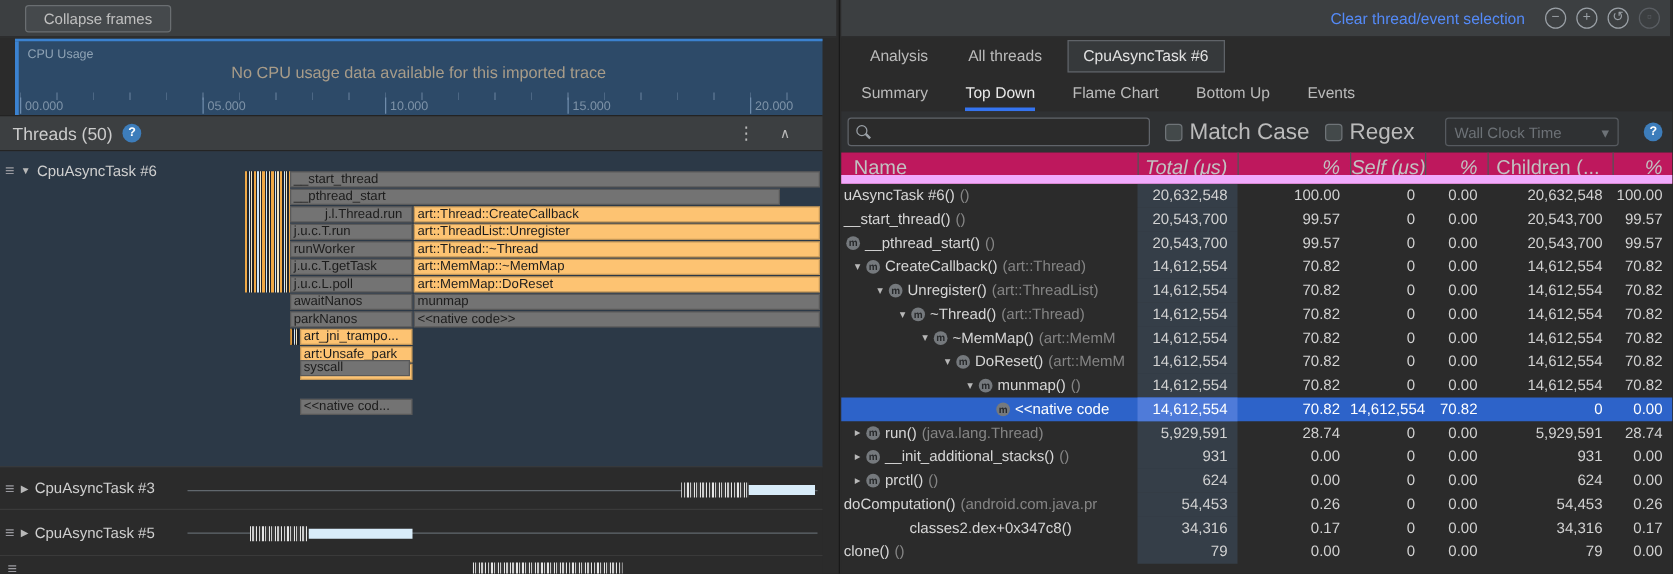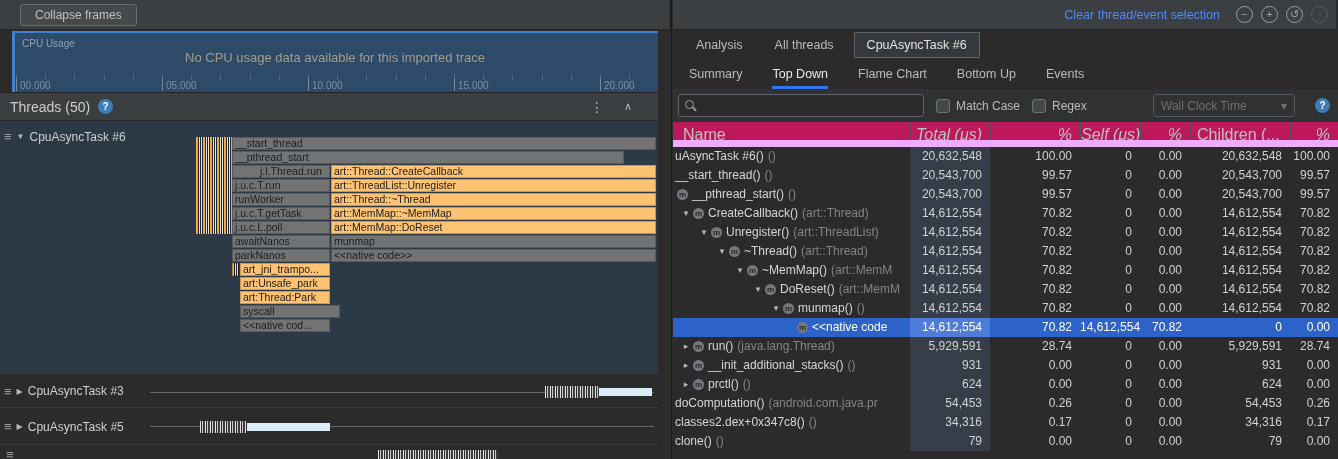--- a/index.html
+++ b/index.html
@@ -61,21 +61,21 @@
   .vtabs { position:absolute; left:0; top:60px; right:0; height:29px; display:flex; align-items:stretch; padding-left:16px; gap:30px; background:#2b2b2b; }
   .vtab { display:flex; align-items:center; color:#bbbbbb; font-size:12.5px; border-bottom:3px solid transparent; padding-top:2px; }
   .vtab.selected { color:#e8e8e8; border-bottom-color:#3574f0; }
 
   .filterbar { position:absolute; left:0; top:89px; right:0; height:33px; display:flex; align-items:center; padding:0 8px 0 5px; gap:12px; background:#2f3133; }
   .searchbox { width:246px; height:23px; border:1px solid #60646a; border-radius:3px; background:#2b2b2b; display:flex; align-items:center; padding-left:6px; }
   .mag { width:14px; height:13px; position:relative; margin-right:4px; flex:none; }
   .mag::before { content:""; position:absolute; width:7px; height:7px; border:1.5px solid #9aa0a6; border-radius:50%; left:0; top:1px; }
   .mag::after { content:""; position:absolute; width:5px; height:1.5px; background:#9aa0a6; transform:rotate(45deg); left:7px; top:9px; }
   .searchbox input { flex:1; background:transparent; border:none; outline:none; color:#dddddd; font-size:12px; font-family:inherit; min-width:0; }
-  .cb-wrap { display:flex; align-items:center; gap:6px; color:#bbbbbb; font-size:12px; white-space:nowrap;text-align:center; }
+  .cb-wrap { display:flex; align-items:center; gap:6px; color:#bbbbbb; font-size:18px; white-space:nowrap;text-align:center; }
   .cb { width:14px; height:14px; background:#43494a; border:1px solid #6f7478; border-radius:3px; }
   .spacer { flex:1; }
   .dropdown { width:142px; height:23px; border:1px solid #565a5f; border-radius:3px; color:#6d7277; font-size:12px; display:flex; align-items:center; justify-content:space-between; padding:0 7px; white-space:nowrap; }
 
   .ttable { position:absolute; left:0; top:122px; right:0; bottom:0; background:#2b2b2b; }
   .thead { display:grid; grid-template-columns:237px 80px 90px 60px 50px 100px 48px; height:25px; background:#be185d; border-bottom:7px solid #f0abfc; color:#c2c2c2; font-size:16px; }
   .thead .hc { line-height:25px; overflow:hidden; white-space:nowrap; border-left:1px solid #515456; }
   .thead .hc:first-child { border-left:none; padding-left:10px; }
   .thead .hc.r { text-align:right; padding-right:8px;font-style:italic; }
   .thead .hc.l { padding-left:6px; }
@@ -146,21 +146,21 @@
             <div class="bar blue" style="left: 232px; top: 84px; width: 98px;">j.u.c.L.poll</div>
             <div class="bar orange" style="left: 331px; top: 84px; width: 325px;">art::MemMap::DoReset</div>
             <div class="bar blue" style="left: 232px; top: 98px; width: 98px;">awaitNanos</div>
             <div class="bar blue" style="left: 331px; top: 98px; width: 325px;">munmap</div>
             <div class="bar blue" style="left: 232px; top: 112px; width: 98px;">parkNanos</div>
             <div class="bar blue" style="left: 331px; top: 112px; width: 325px;">&lt;&lt;native code&gt;&gt;</div>
             <div class="bar stripes" style="left: 232px; top: 126px; width: 7px;"></div>
             <div class="bar orange" style="left: 240px; top: 126px; width: 90px;">art_jni_trampo...</div>
             <div class="bar orange" style="left: 240px; top: 140px; width: 90px;">art:Unsafe_park</div>
             <div class="bar orange" style="left: 240px; top: 154px; width: 90px;">art:Thread:Park</div>
-            <div class="bar blue" style="left: 240px; top: 168px; width: 100px;">syscall</div>
+            <div class="bar blue" style="left: 240px; top: 151px; width: 88px;">syscall</div>
             <div class="bar blue" style="left: 240px; top: 182px; width: 90px;">&lt;&lt;native cod...</div>
           </div>
       </div>
 
       <div class="trowc" style="height:34px">
         <div class="tlabel">
           <span class="ham">≡</span>
           <span class="caret">▶</span>
           <span class="tname">CpuAsyncTask #3</span>
         </div>
@@ -423,21 +423,21 @@
               <span class="pkg">(android.com.java.pr</span>
             </div>
             <div class="cell num total">54,453</div>
             <div class="cell num">0.26</div>
             <div class="cell num">0</div>
             <div class="cell num">0.00</div>
             <div class="cell num">54,453</div>
             <div class="cell num">0.26</div>
           </div>
           <div class="trow">
-            <div class="cell name" style="padding-left: 2px;">
+            <div class="cell name" style="padding-left: 2px; flex-direction: column;">
               <span class="fn">classes2.dex+0x347c8()</span>
               <span class="pkg">()</span>
             </div>
             <div class="cell num total">34,316</div>
             <div class="cell num">0.17</div>
             <div class="cell num">0</div>
             <div class="cell num">0.00</div>
             <div class="cell num">34,316</div>
             <div class="cell num">0.17</div>
           </div>

